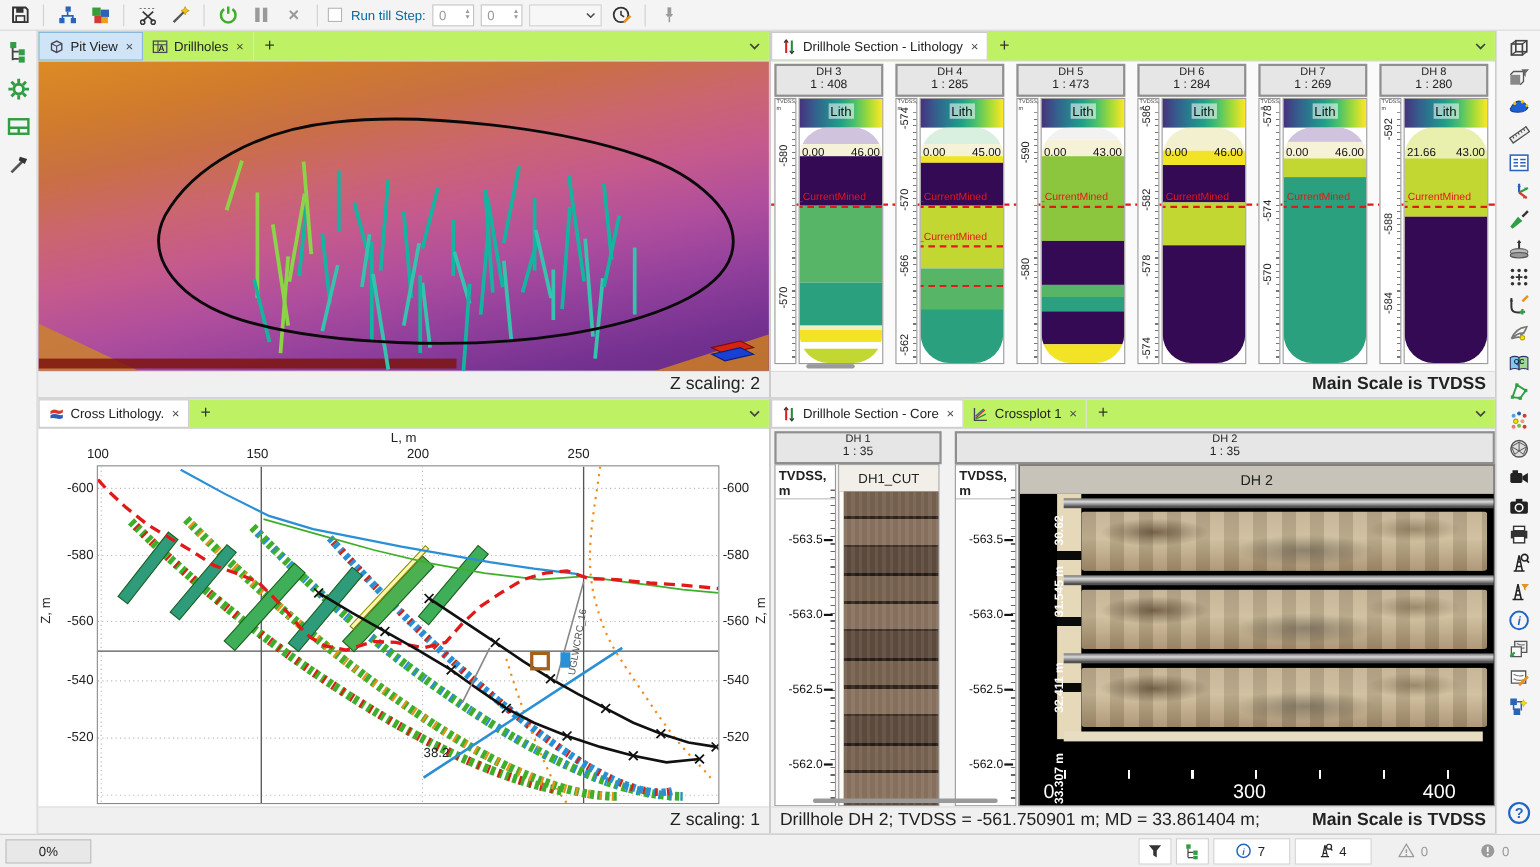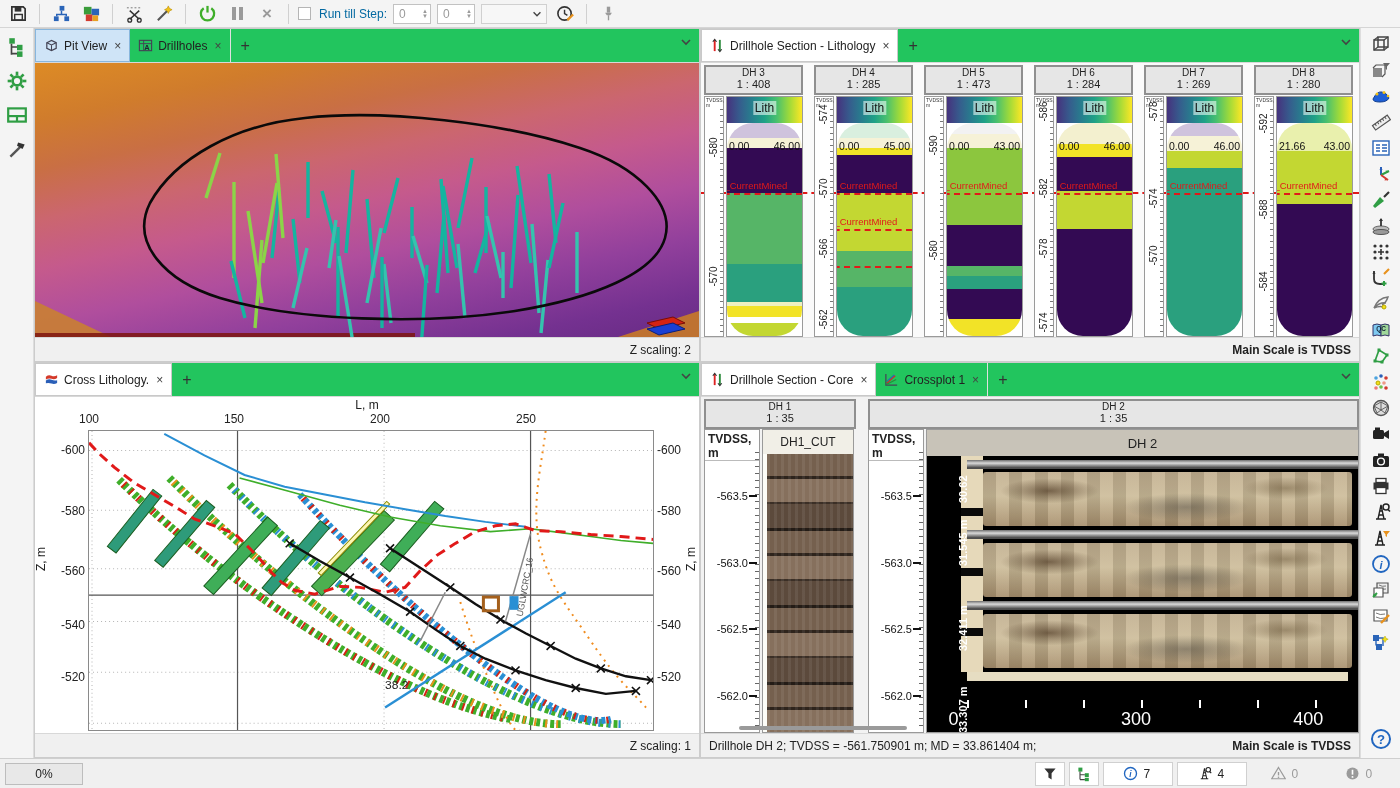--- a/index.html
+++ b/index.html
@@ -23,29 +23,29 @@
   .stop-x { color:#9a9a9a; font-size:17px; font-weight:bold; }
 
   
   #main { display:grid; grid-template-columns:34px 666px 660px 40px; }
   #left-strip { background:#f4f4f4; border-right:1px solid #ddd; display:flex; flex-direction:column;
     align-items:center; padding-top:8px; gap:12px; }
   #left-strip .ls-icon { width:22px; height:22px; }
   #left-col, #right-col { display:grid; grid-template-rows:334px 396px; }
 
   .panel { display:flex; flex-direction:column; border:1px solid #cccccc; background:#fff; min-width:0; min-height:0; }
-  .tabbar { height:34px; min-height:27px; display:flex; align-items:stretch; background:#22c55e;
+  .tabbar { height:27px; min-height:27px; display:flex; align-items:stretch; background:#bef264;
     border-bottom:1px solid #d8d8d8; position:relative; }
   .tab { display:flex; align-items:center; gap:5px; padding:0 8px; font-size:12px; border-right:1px solid #e0e0e0; }
   .tab.active { background:#cfe4f7; border:1px solid #88b6dd; }
   .tab .x { color:#444; font-size:12px; margin-left:2px; }
   .tab-plus { display:flex; align-items:center; padding:0 10px; font-size:16px; color:#333; }
   .tab-chevron { position:absolute; right:6px; top:6px; }
   .panel-status { height:24px; min-height:24px; background:#f0f0f0; border-top:1px solid #d8d8d8;
-    display:flex; align-items:center; font-size:12px; padding:0 8px; }
+    display:flex; align-items:center; font-size:16px; padding:0 8px; }
   .panel-status .right { margin-left:auto; font-weight:bold; }
 
   
   #pit-content { flex:1; position:relative; overflow:hidden;
     background:linear-gradient(168deg,#dd8b25 0%,#d07c2c 14%,#c96f44 26%,#cb666f 38%,#c55a8c 50%,#b04e9d 63%,#92409c 76%,#743190 90%,#672b84 100%); }
   #pit-svg { position:absolute; inset:0; }
 
   
   #litho-body { flex:1; position:relative; background:#fafafa; overflow:hidden; }
   #litho-global-marker { position:absolute; left:0; right:0; top:129px; border-top:2px dashed #e11919; z-index:0; }

